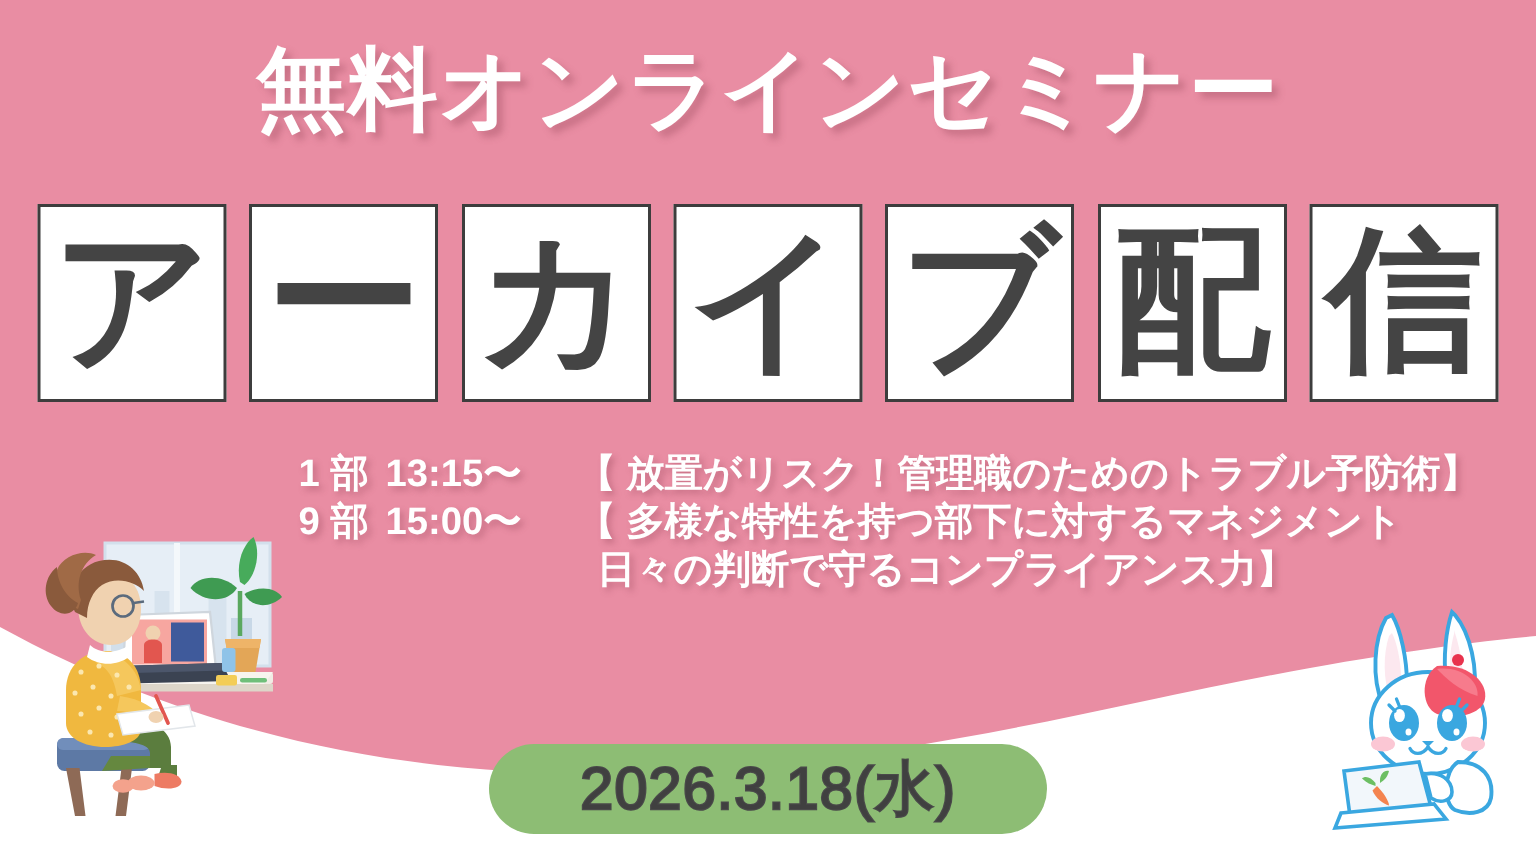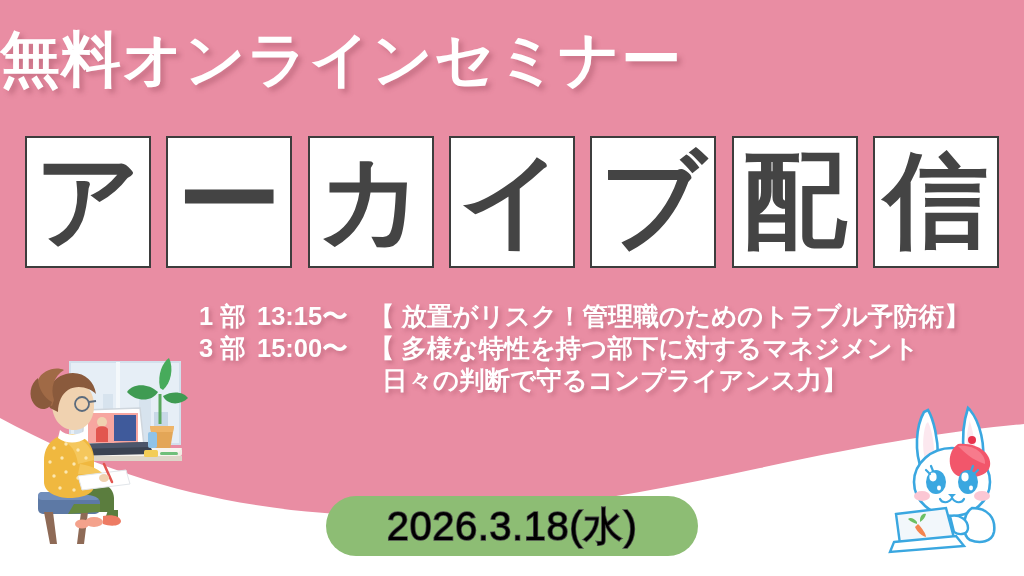--- a/index.html
+++ b/index.html
@@ -26,20 +26,21 @@
     height: 576px;
     pointer-events: none;
   }
 
   
   .headline {
     position: absolute;
     top: 27px;
     left: 0;
     width: 1024px;
+    text-align: center;
     color: #ffffff;
     font-size: 60px;
     font-weight: bold;
     letter-spacing: 1px;
     line-height: 1.1;
     text-shadow: 4px 4px 5px rgba(150, 70, 90, 0.38);
     white-space: nowrap;
   }
 
   
@@ -85,38 +86,38 @@
     line-height: 32px;
     text-shadow: 2.5px 2.5px 4px rgba(150, 70, 90, 0.40);
     white-space: nowrap;
   }
   .sched-line {
     display: block;
     height: 32px;
   }
   .sched-line .part  { display: inline-block; width: 58px; margin-left: 13px; }
   .sched-line .time  { display: inline-block; width: 112px; }
-  .sched-line .title { display: inline-block; }
+  .sched-line .title { display: inline-block; margin-left: 16px; }
   .sched-line.cont .indent { display: inline-block; width: 196px; }
 
   
   .date-pill {
     position: absolute;
     left: 326px;
     top: 496px;
     width: 372px;
     height: 60px;
     background: #8dbd74;
     border-radius: 30px;
     display: flex;
     align-items: center;
     justify-content: center;
   }
   .date-pill .date-text {
-    color: #000000;
+    color: #404040;
     font-size: 40px;
     font-weight: normal;
     letter-spacing: 0.5px;
     line-height: 1;
     -webkit-text-stroke: 1.6px #4a4a4a;
     paint-order: stroke fill;
     white-space: nowrap;
   }
 
   
@@ -168,21 +169,21 @@
     <div class="kana-box">
       <span>信</span>
     </div>
   </div>
 
   <div class="schedule">
     <div class="sched-line">
       <span class="part">1 部</span><span class="time">13:15〜</span><span class="title">【 放置がリスク！管理職のためのトラブル予防術】</span>
     </div>
     <div class="sched-line">
-      <span class="part">3 部</span><span class="time">15:00〜</span><span class="title">【 多様な特性を持つ部下に対するマネジメント</span>
+      <span class="part">9 部</span><span class="time">15:00〜</span><span class="title">【 多様な特性を持つ部下に対するマネジメント</span>
     </div>
     <div class="sched-line cont">
       <span class="indent"></span><span class="title">日々の判断で守るコンプライアンス力】</span>
     </div>
   </div>
 
   <div class="date-pill">
     <span class="date-text">2026.3.18(水)</span>
   </div>
 

